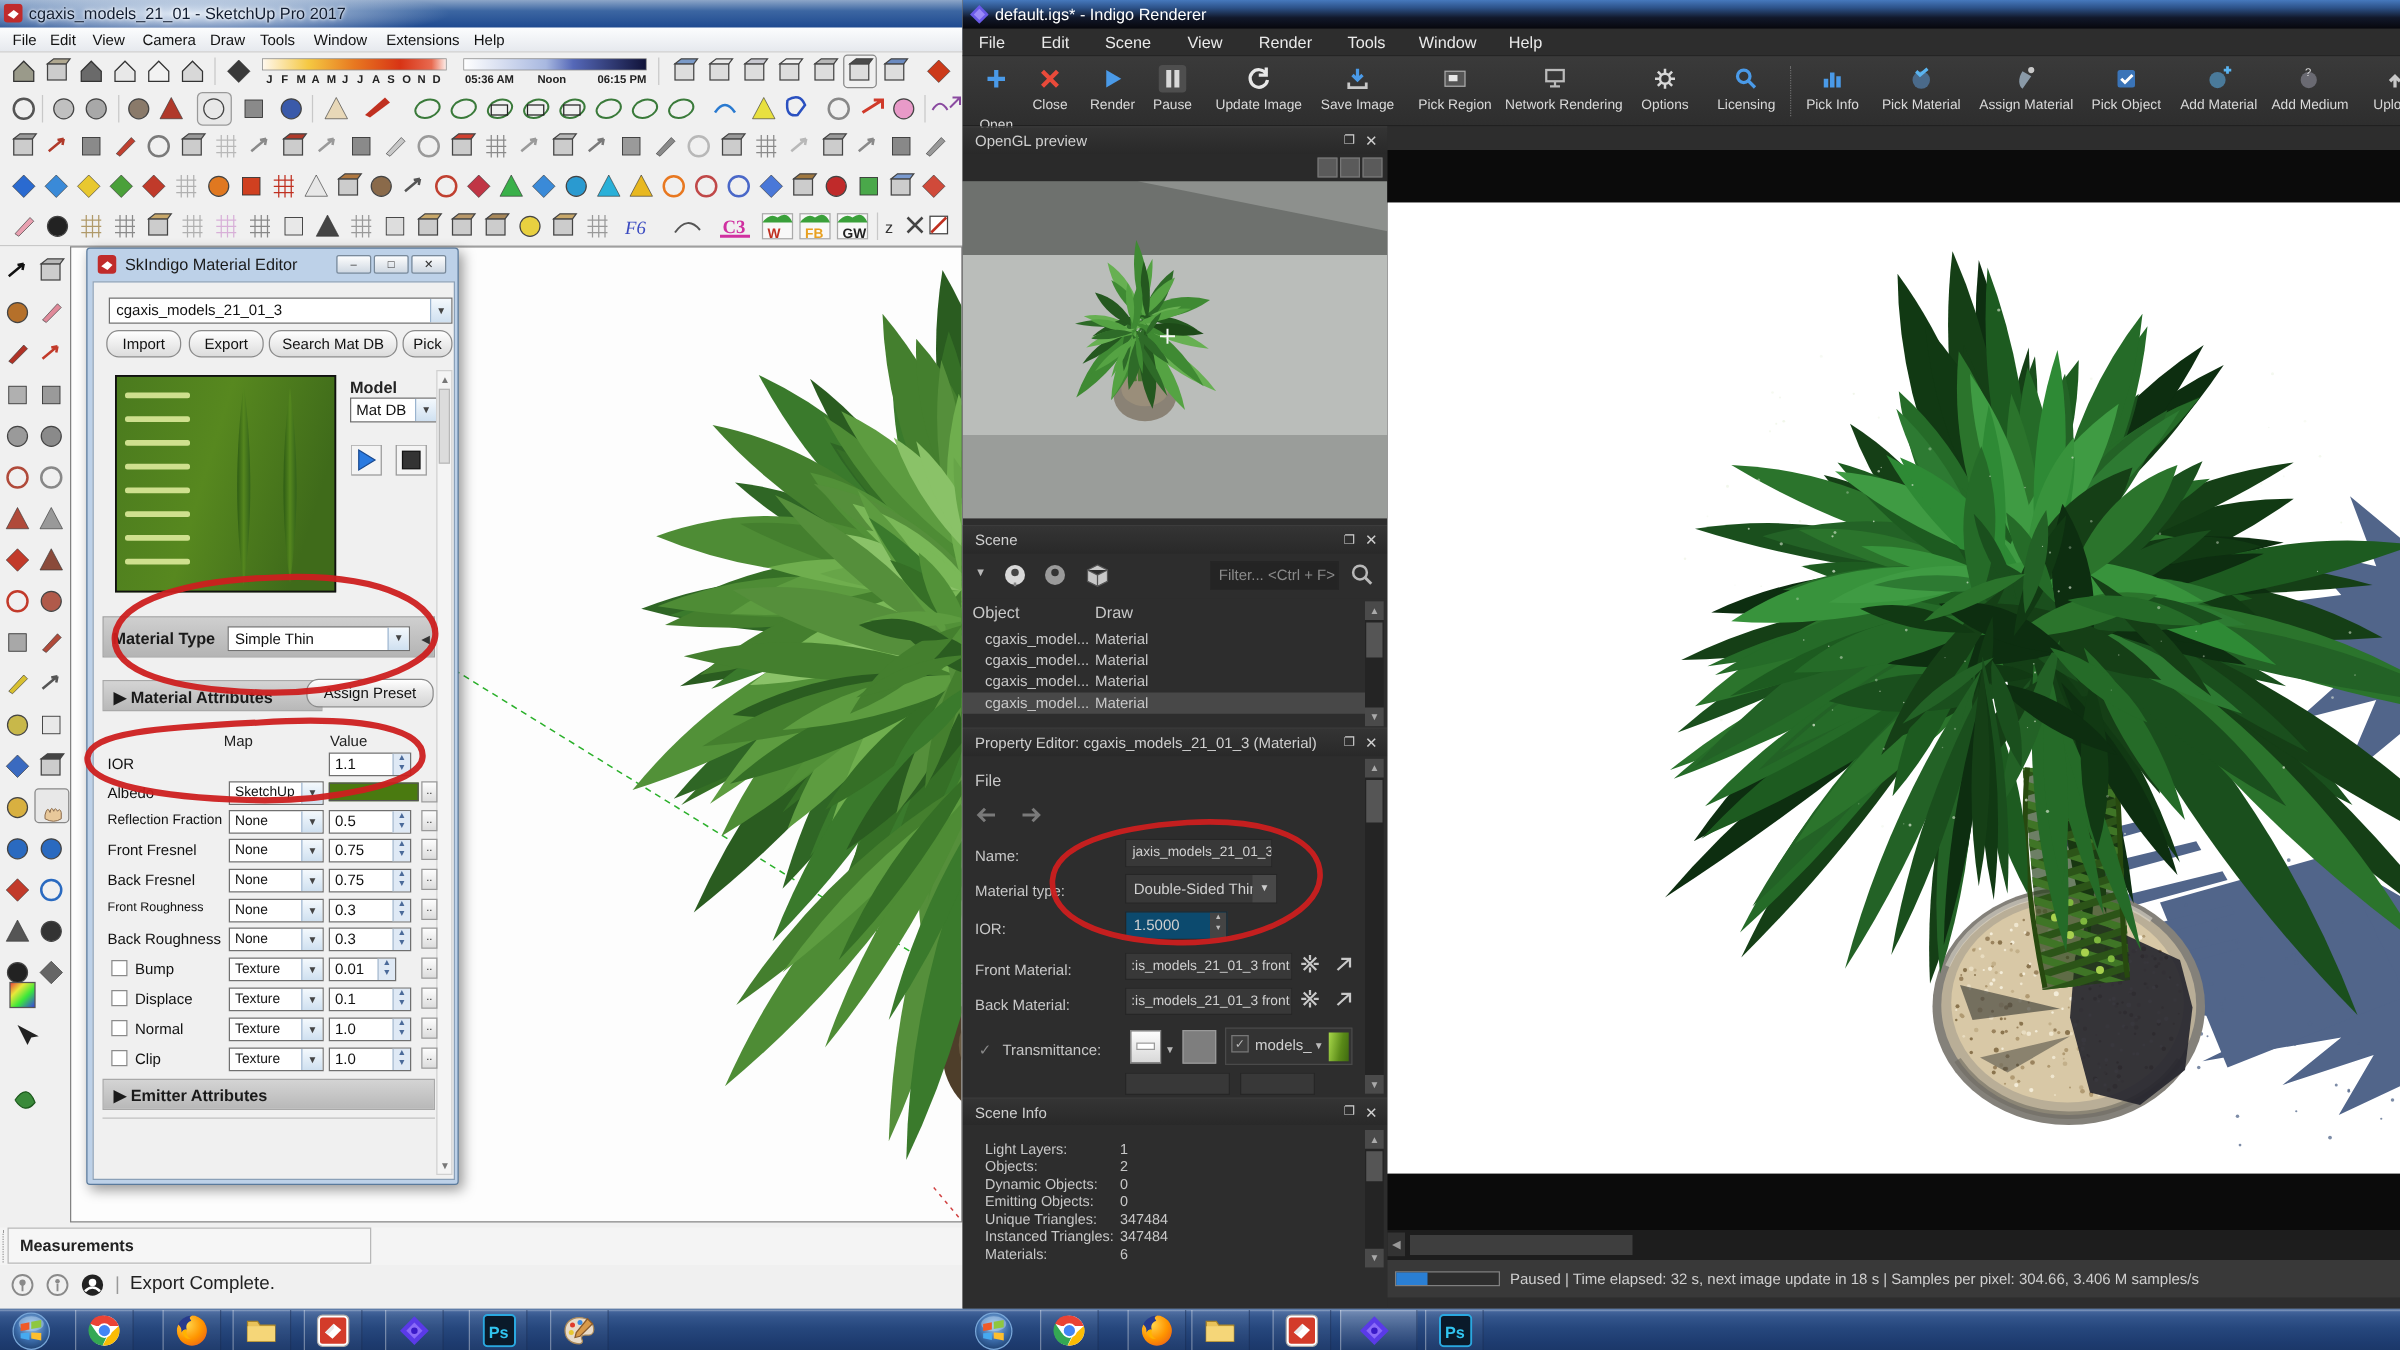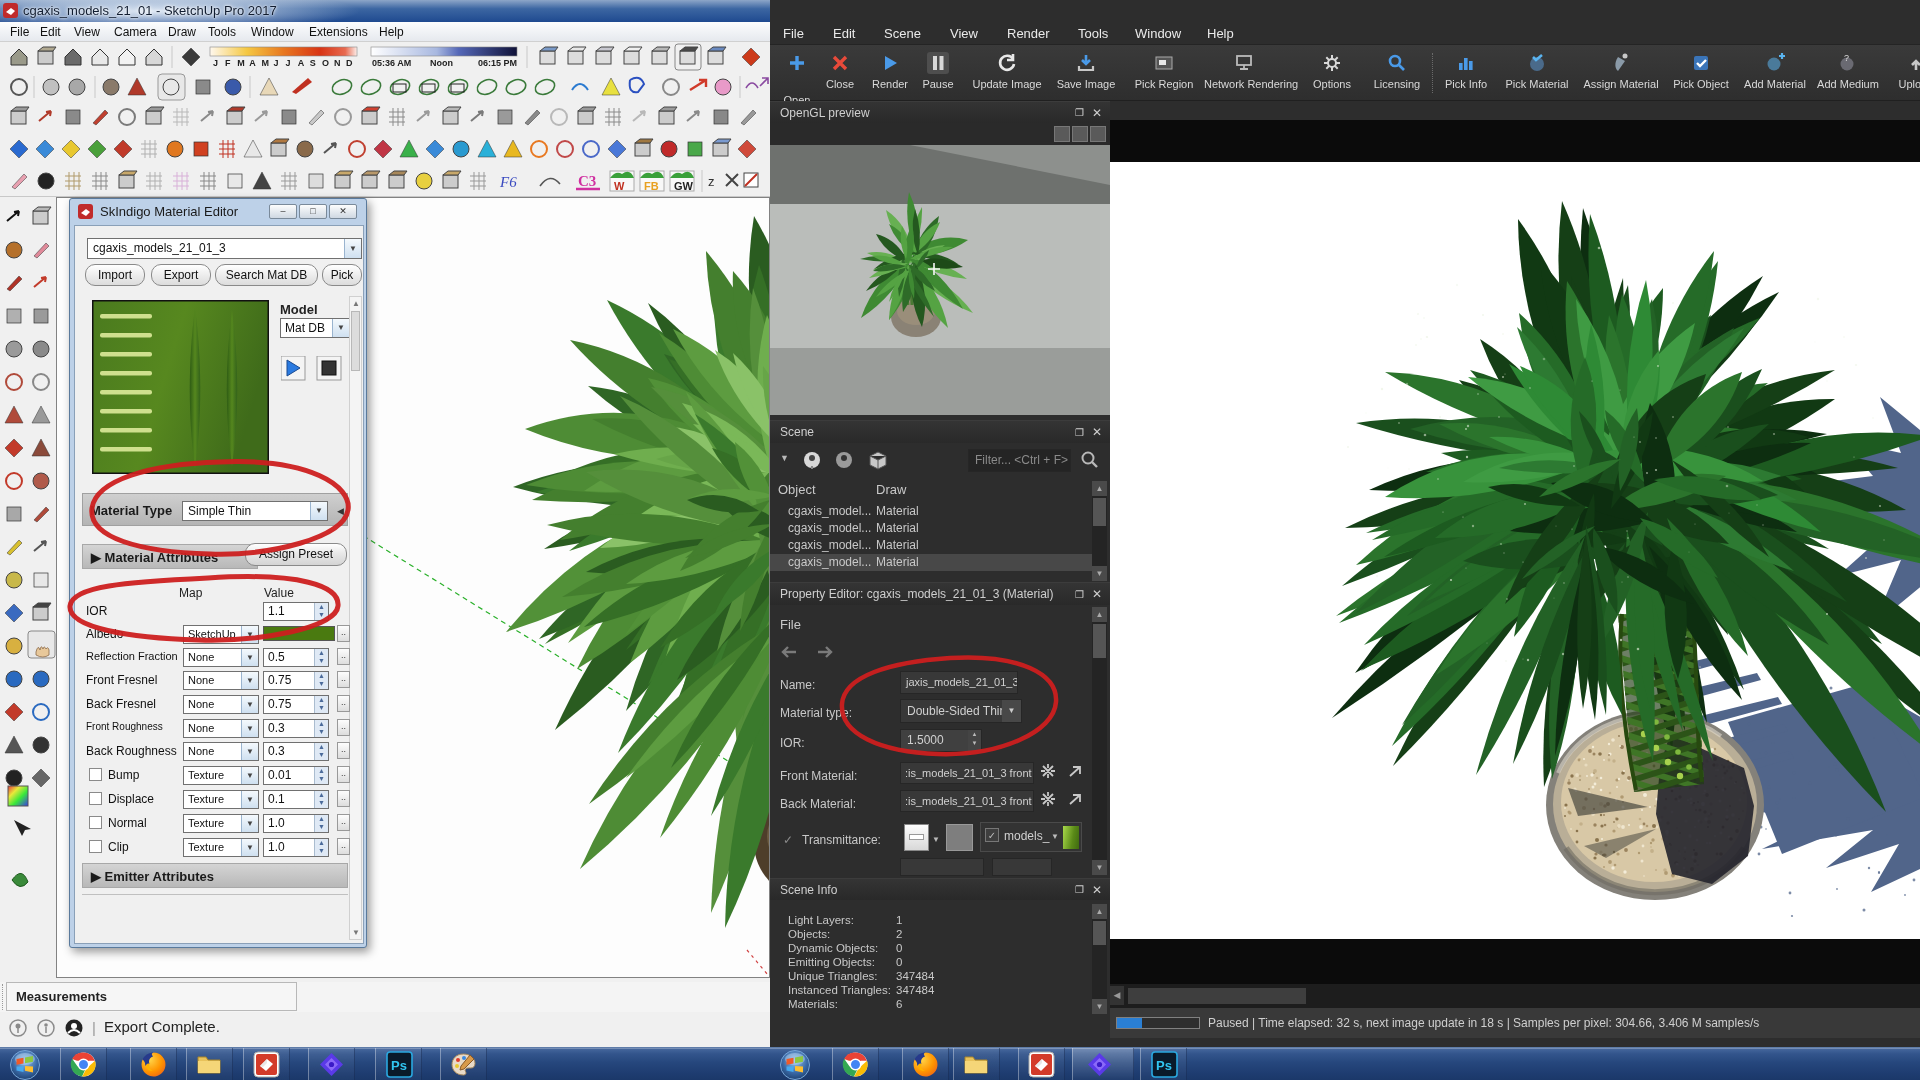--- a/index.html
+++ b/index.html
@@ -546,21 +546,21 @@
 <div class="combo" style="left:108px;top:493px;width:76px;height:19px;line-height:17px;font-size:11px;"><span style="padding-left:4px;">None</span><span class="arr" style="line-height:17px;">▼</span></div>
 <div class="spin" style="left:188px;top:493px;width:66px;height:19px;line-height:17px;"><span style="padding-left:4px;">0.3</span><span class="ud">▲<br>▼</span></div>
 <div class="dots" style="left:262px;top:493px;">..</div>
 <div class="mlabel" style="left:11px;top:518px;font-size:12px;">Back Roughness</div>
 <div class="combo" style="left:108px;top:516px;width:76px;height:19px;line-height:17px;font-size:11px;"><span style="padding-left:4px;">None</span><span class="arr" style="line-height:17px;">▼</span></div>
 <div class="spin" style="left:188px;top:516px;width:66px;height:19px;line-height:17px;"><span style="padding-left:4px;">0.3</span><span class="ud">▲<br>▼</span></div>
 <div class="dots" style="left:262px;top:516px;">..</div>
 <div class="cb" style="left:14px;top:542px;"></div>
 <div class="mlabel" style="left:33px;top:542px;">Bump</div>
 <div class="combo" style="left:108px;top:540px;width:76px;height:19px;line-height:17px;font-size:11px;"><span style="padding-left:4px;">Texture</span><span class="arr" style="line-height:17px;">▼</span></div>
-<div class="spin" style="left:188px;top:540px;width:66px;height:19px;line-height:17px;"><span style="padding-left:4px;">0.01</span><span class="ud">▲<br>▼</span></div>
+<div class="spin" style="left:188px;top:540px;width:54px;height:19px;line-height:17px;"><span style="padding-left:4px;">0.01</span><span class="ud">▲<br>▼</span></div>
 <div class="dots" style="left:262px;top:540px;">..</div>
 <div class="cb" style="left:14px;top:566px;"></div>
 <div class="mlabel" style="left:33px;top:566px;">Displace</div>
 <div class="combo" style="left:108px;top:564px;width:76px;height:19px;line-height:17px;font-size:11px;"><span style="padding-left:4px;">Texture</span><span class="arr" style="line-height:17px;">▼</span></div>
 <div class="spin" style="left:188px;top:564px;width:66px;height:19px;line-height:17px;"><span style="padding-left:4px;">0.1</span><span class="ud">▲<br>▼</span></div>
 <div class="dots" style="left:262px;top:564px;">..</div>
 <div class="cb" style="left:14px;top:590px;"></div>
 <div class="mlabel" style="left:33px;top:590px;">Normal</div>
 <div class="combo" style="left:108px;top:588px;width:76px;height:19px;line-height:17px;font-size:11px;"><span style="padding-left:4px;">Texture</span><span class="arr" style="line-height:17px;">▼</span></div>
 <div class="spin" style="left:188px;top:588px;width:66px;height:19px;line-height:17px;"><span style="padding-left:4px;">1.0</span><span class="ud">▲<br>▼</span></div>
@@ -574,20 +574,27 @@
 <div class="abs" style="left:8px;top:5px;font-size:13px;font-weight:bold;color:#1a1a1a;">▶ Emitter Attributes</div>
         </div>
 <div class="abs" style="left:7px;top:668px;width:266px;height:1px;background:#c0c0c0;"></div>
 </div>
 </div>
 <svg class="abs" style="left:60px;top:450px;" width="320" height="220" viewBox="0 0 320 220">
 <path d="M160 12 C 250 8, 292 36, 288 60 C 284 88, 210 106, 150 104 C 80 102, 28 88, 32 58 C 36 30, 90 14, 160 12 Z" fill="none" stroke="#cc1f1f" stroke-width="5" stroke-linecap="round" opacity="0.95"></path>
 <path d="M148 128 C 240 122, 280 136, 278 156 C 276 178, 200 192, 138 190 C 70 188, 8 178, 10 156 C 12 136, 66 132, 148 128 Z" fill="none" stroke="#cc1f1f" stroke-width="5" stroke-linecap="round" opacity="0.95"></path>
 </svg>
 <div class="abs" style="left:770px;top:0;width:1150px;height:1047px;background:#2d2d2d;overflow:hidden;">
+<div class="abs" style="left:0;top:0;width:1150px;height:23px;background:linear-gradient(#4679bd 0%,#2c5187 28%,#11182a 62%,#07070c 100%);">
+<svg class="abs" style="left:6px;top:4px;" width="15" height="15" viewBox="0 0 15 15">
+          <path d="M7.5 0 L15 7.5 L7.5 15 L0 7.5 Z" fill="#6a5ae8"></path>
+          <path d="M7.5 3 L12 7.5 L7.5 12 L3 7.5 Z" fill="#9a8af8"></path>
+        </svg>
+<span class="abs" style="left:26px;top:4px;color:#fff;font-size:13px;">default.igs* - Indigo Renderer</span>
+      </div>
 <div class="abs" style="left:0;top:23px;width:1150px;height:22px;background:#2d2d2d;border-bottom:1px solid #242424;">
 <span class="abs" style="left:13px;top:3px;color:#eaeaea;font-size:13px;">File</span>
 <span class="abs" style="left:63px;top:3px;color:#eaeaea;font-size:13px;">Edit</span>
 <span class="abs" style="left:114px;top:3px;color:#eaeaea;font-size:13px;">Scene</span>
 <span class="abs" style="left:180px;top:3px;color:#eaeaea;font-size:13px;">View</span>
 <span class="abs" style="left:237px;top:3px;color:#eaeaea;font-size:13px;">Render</span>
 <span class="abs" style="left:308px;top:3px;color:#eaeaea;font-size:13px;">Tools</span>
 <span class="abs" style="left:365px;top:3px;color:#eaeaea;font-size:13px;">Window</span>
 <span class="abs" style="left:437px;top:3px;color:#eaeaea;font-size:13px;">Help</span>
 </div>
@@ -810,21 +817,21 @@
 <div class="abs" style="left:10px;top:12px;font-size:13px;">File</div>
 <svg class="abs" style="left:10px;top:38px;" width="70" height="18">
           <path d="M16 9 H4 M8 4 L3 9 L8 14" stroke="#7a7a7a" stroke-width="2.4" fill="none"></path>
           <path d="M38 9 H50 M46 4 L51 9 L46 14" stroke="#7a7a7a" stroke-width="2.4" fill="none"></path>
         </svg>
 <div class="abs" style="left:10px;top:73px;">Name:</div>
 <div class="dkbox" style="left:130px;top:66px;width:118px;height:23px;line-height:21px;padding-left:5px;background:#383838;font-size:11px;">jaxis_models_21_01_3</div>
 <div class="abs" style="left:10px;top:101px;">Material type:</div>
 <div class="dkbox" style="left:130px;top:94px;width:122px;height:24px;line-height:22px;padding-left:6px;background:#383838;">Double-Sided Thin<span style="position:absolute;right:0;top:0;width:19px;height:22px;background:#484848;text-align:center;font-size:8px;line-height:22px;color:#ccc;">▼</span></div>
 <div class="abs" style="left:10px;top:131px;">IOR:</div>
-<div class="dkbox" style="left:130px;top:124px;width:82px;height:23px;line-height:21px;padding-left:6px;background:#404040;">1.5000<span style="position:absolute;right:0;top:0;width:13px;height:21px;background:#444;text-align:center;font-size:6px;line-height:9px;color:#bbb;">▲<br>▼</span></div>
+<div class="dkbox" style="left:130px;top:124px;width:82px;height:23px;line-height:21px;padding-left:6px;background:#0c4a6e;">1.5000<span style="position:absolute;right:0;top:0;width:13px;height:21px;background:#444;text-align:center;font-size:6px;line-height:9px;color:#bbb;">▲<br>▼</span></div>
 <div class="abs" style="left:10px;top:164px;">Front Material:</div>
 <div class="dkbox" style="left:130px;top:157px;width:134px;height:22px;line-height:20px;padding-left:4px;background:#383838;font-size:11px;">:is_models_21_01_3 front</div>
 <svg class="abs" style="left:270px;top:158px;" width="46" height="18">
           <path d="M3 3 l10 10 m0 -10 l-10 10 M8 1 v4 m0 6 v4 M1 8 h4 m6 0 h4" stroke="#c8c8c8" stroke-width="1.8"></path>
           <path d="M30 13 L40 4 M33 4 h7 v7" stroke="#c8c8c8" stroke-width="1.8" fill="none"></path>
         </svg>
 <div class="abs" style="left:10px;top:192px;">Back Material:</div>
 <div class="dkbox" style="left:130px;top:185px;width:134px;height:22px;line-height:20px;padding-left:4px;background:#383838;font-size:11px;">:is_models_21_01_3 front</div>
 <svg class="abs" style="left:270px;top:186px;" width="46" height="18">
           <path d="M3 3 l10 10 m0 -10 l-10 10 M8 1 v4 m0 6 v4 M1 8 h4 m6 0 h4" stroke="#c8c8c8" stroke-width="1.8"></path>

